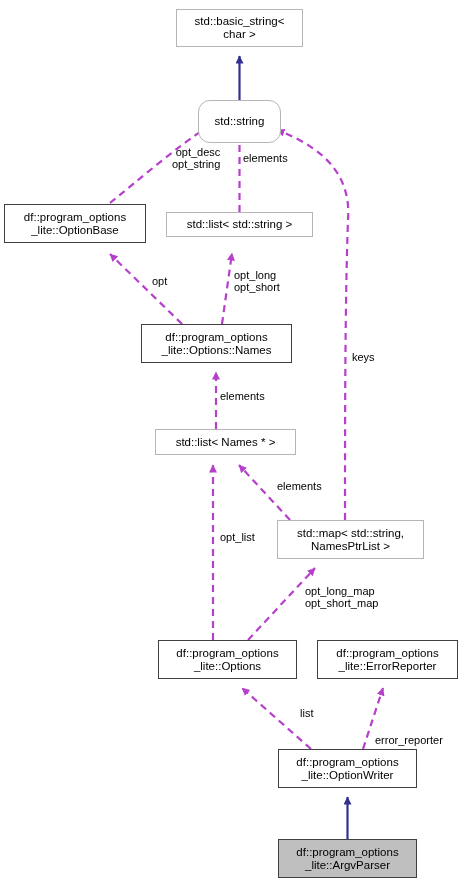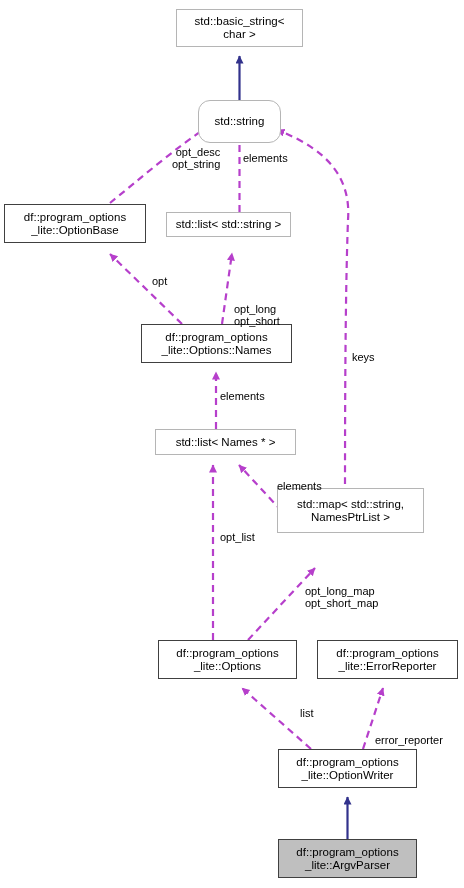--- a/index.html
+++ b/index.html
@@ -129,28 +129,28 @@
   </svg>
 
   <div class="node lib" style="left:176px; top:9px; width:127px; height:38px;">std::basic_string&lt;
 char &gt;</div>
 
   <div class="node lib" style="left:198px; top:100px; width:83px; height:43px;border-radius:12px;">std::string</div>
 
   <div class="node cls" style="left:4px; top:204px; width:142px; height:39px;">df::program_options
 _lite::OptionBase</div>
 
-  <div class="node lib" style="left:166px; top:212px; width:125px; height:25px;">std::list&lt; std::string &gt;</div>
+  <div class="node lib" style="left:166px; top:212px; width:147px; height:25px;">std::list&lt; std::string &gt;</div>
 
   <div class="node cls" style="left:141px; top:324px; width:151px; height:39px;">df::program_options
 _lite::Options::Names</div>
 
   <div class="node lib" style="left:147px; top:429px; width:141px; height:26px;margin-left:8px;">std::list&lt; Names * &gt;</div>
 
-  <div class="node lib" style="left:277px; top:488px; width:147px; height:45px;">std::map&lt; std::string,
+  <div class="node lib" style="left:277px; top:520px; width:147px; height:39px;">std::map&lt; std::string,
 NamesPtrList &gt;</div>
 
   <div class="node cls" style="left:158px; top:640px; width:139px; height:39px;">df::program_options
 _lite::Options</div>
 
   <div class="node cls" style="left:317px; top:640px; width:141px; height:39px;">df::program_options
 _lite::ErrorReporter</div>
 
   <div class="node cls" style="left:278px; top:749px; width:139px; height:39px;">df::program_options
 _lite::OptionWriter</div>
@@ -160,21 +160,21 @@
 
   <div class="edge-label" style="left:172px; top:146px; text-align:right;">opt_desc
 opt_string</div>
 
   <div class="edge-label" style="left:243px; top:152px;">elements</div>
 
   <div class="edge-label" style="left:352px; top:336px;margin-top:15px;">keys</div>
 
   <div class="edge-label" style="left:152px; top:275px;">opt</div>
 
-  <div class="edge-label" style="left:234px; top:269px; text-align:left;margin-top:34px;">opt_long
+  <div class="edge-label" style="left:234px; top:269px; text-align:left;">opt_long
 opt_short</div>
 
   <div class="edge-label" style="left:220px; top:390px;">elements</div>
 
   <div class="edge-label" style="left:277px; top:480px;">elements</div>
 
   <div class="edge-label" style="left:220px; top:531px;">opt_list</div>
 
   <div class="edge-label" style="left:305px; top:585px; text-align:left;">opt_long_map
 opt_short_map</div>

